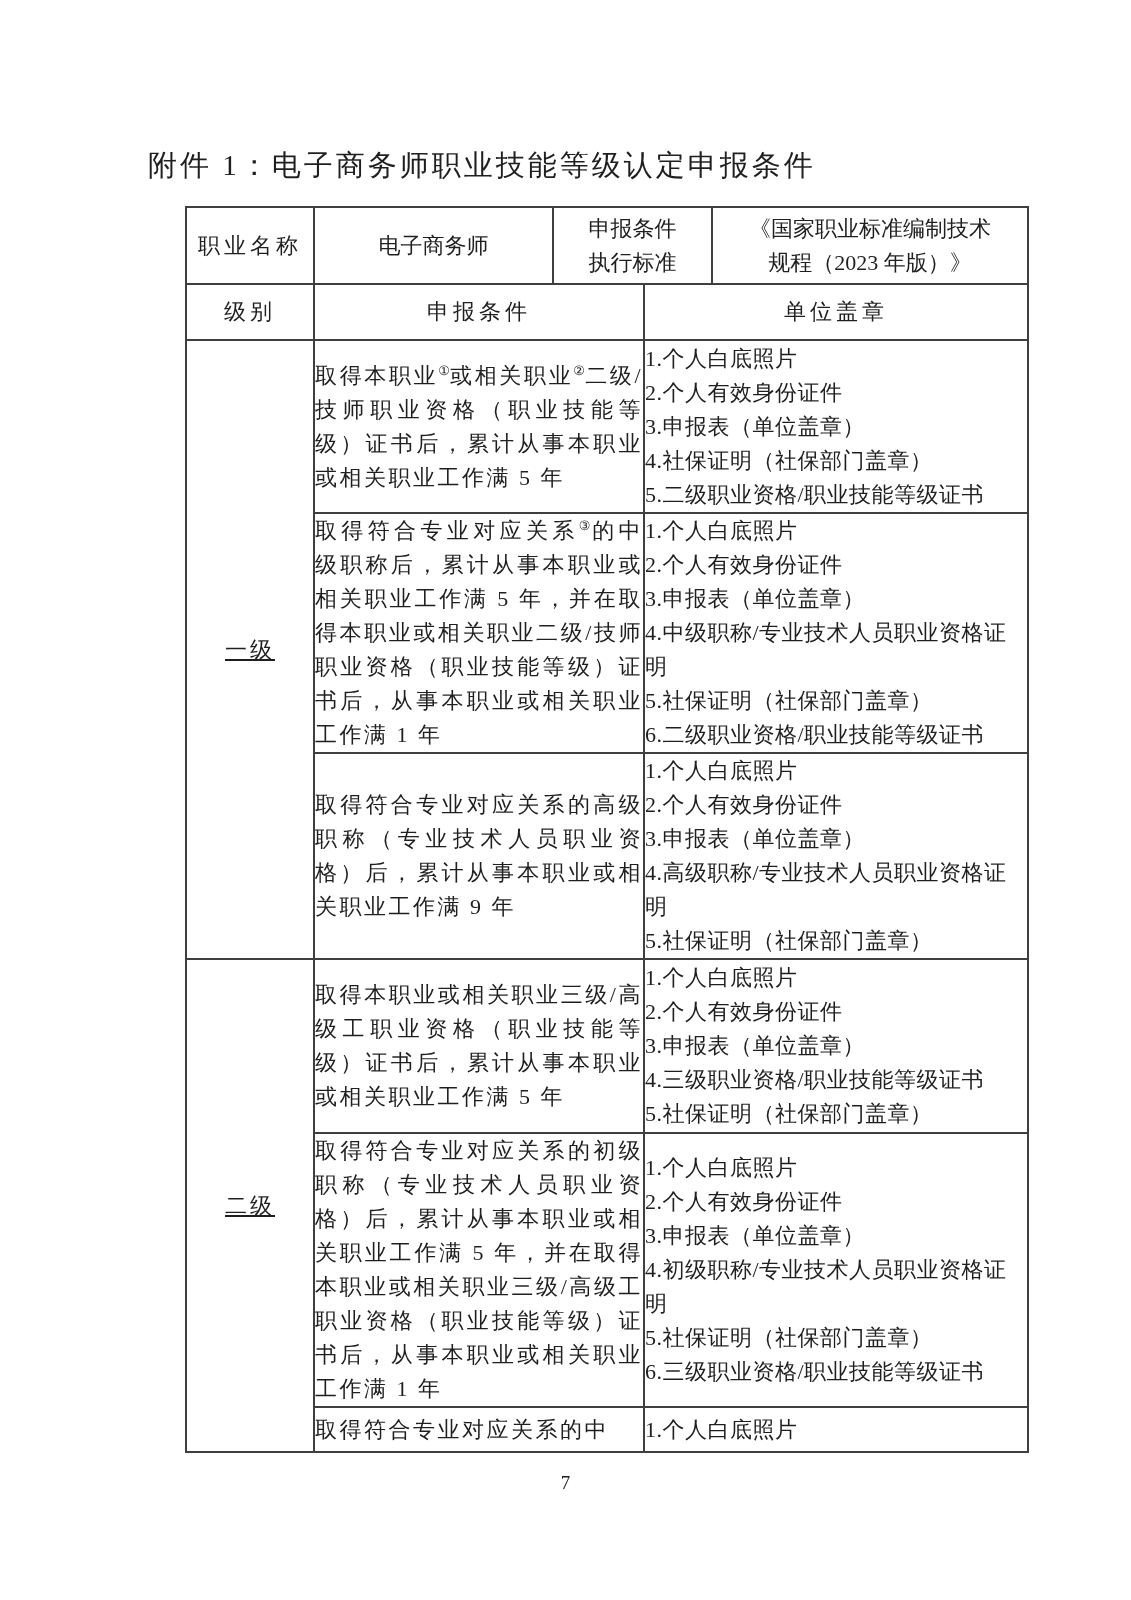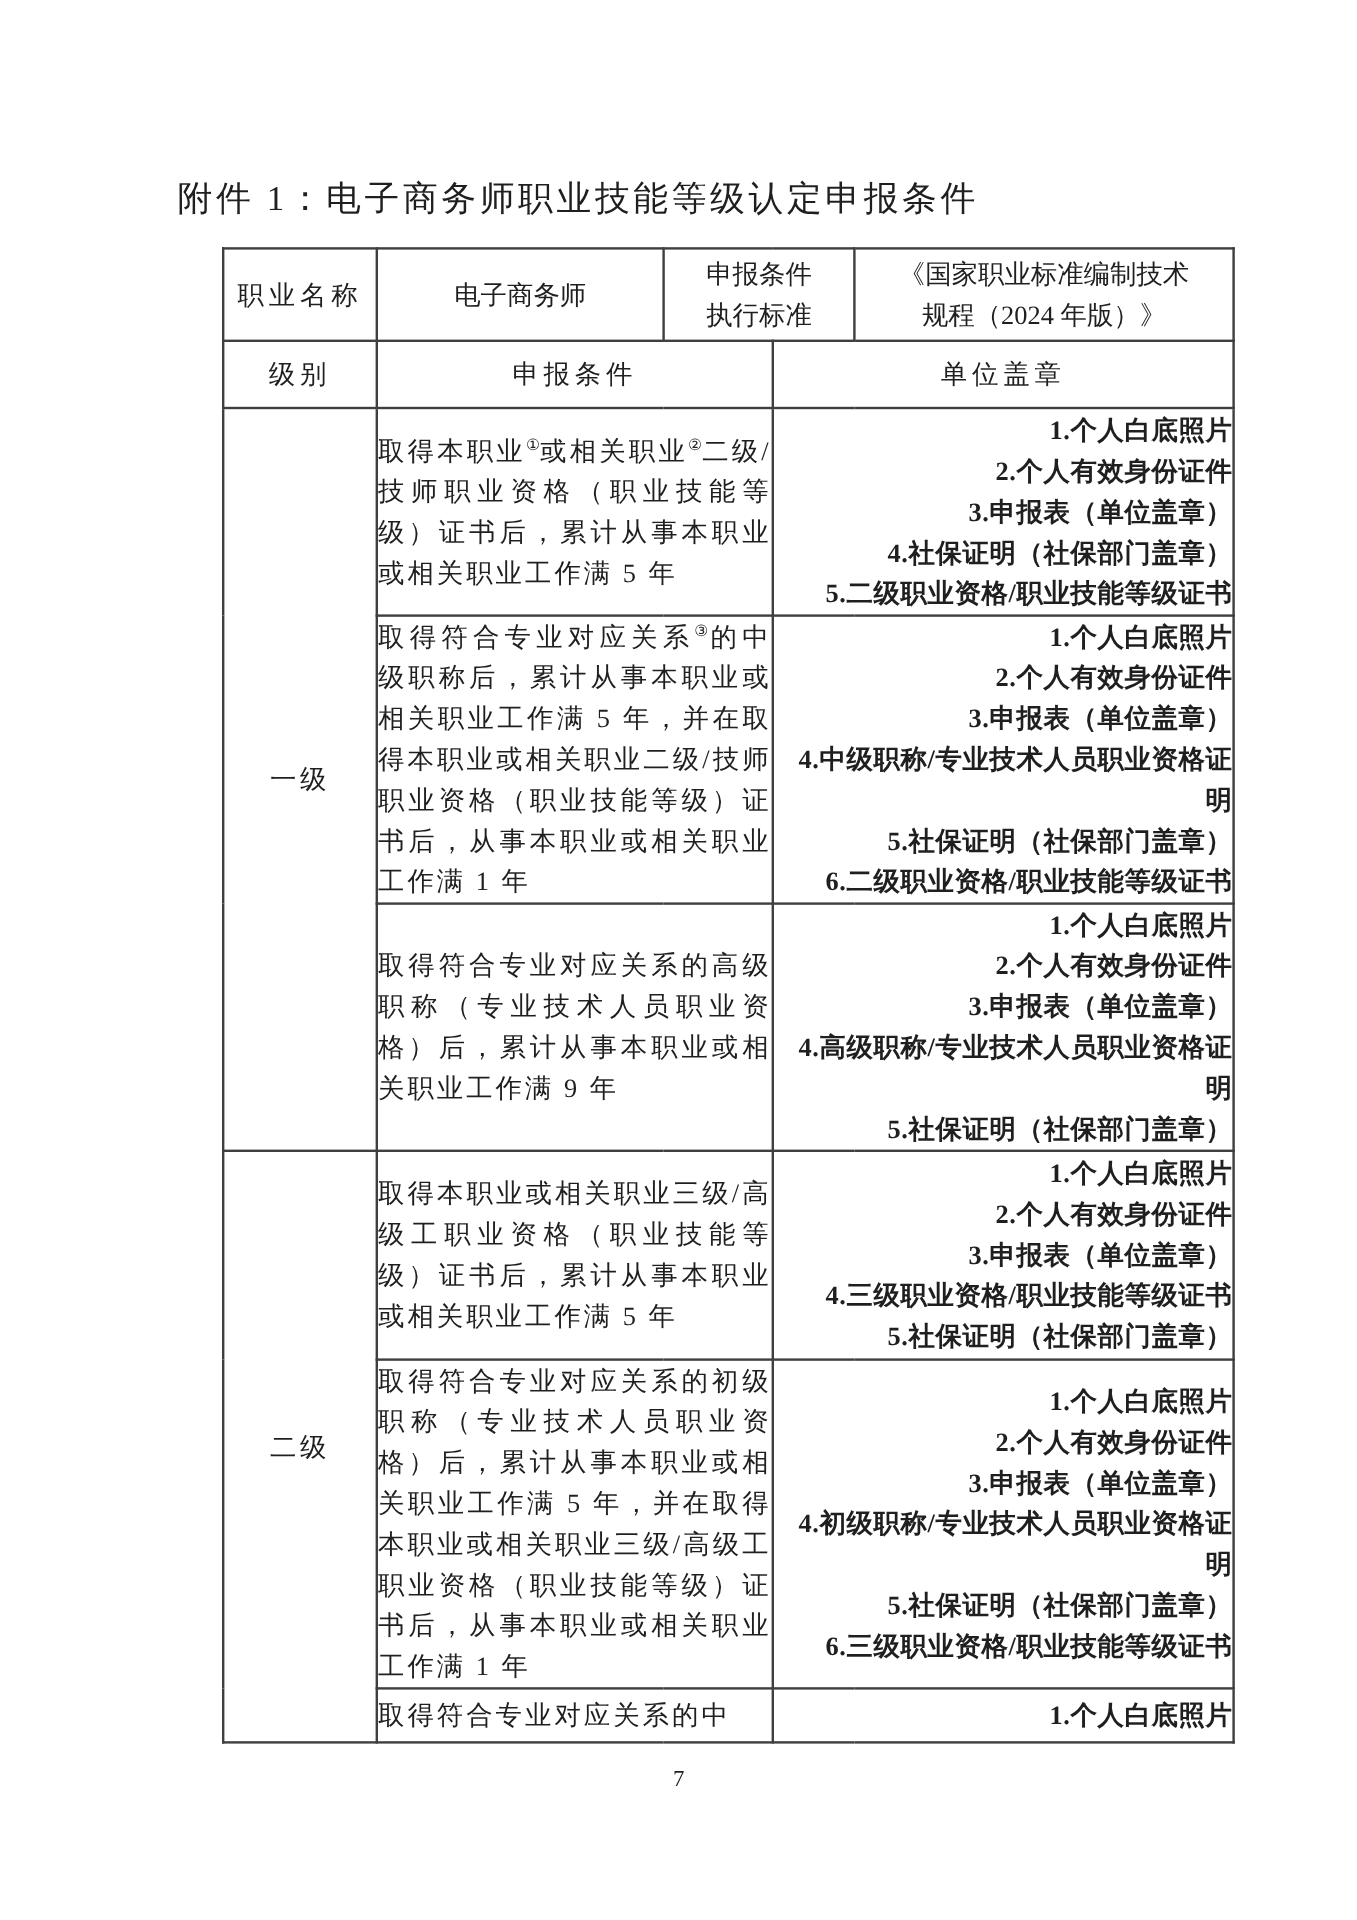--- a/index.html
+++ b/index.html
@@ -35,31 +35,30 @@
     padding: 0;
     font-size: 22px;
     line-height: 34px;
     color: #1f1f1f;
     vertical-align: middle;
     overflow: hidden;
   }
   td.center { text-align: center; }
   td.hdr { letter-spacing: 4px; }
   td.pre { white-space: pre-line; }
-  td.level-cell { font-size: 23px; letter-spacing: 3px; text-align: center; }
+  td.level-cell { font-size: 23px; letter-spacing: 3px; text-align: center; text-decoration: underline; }
   td.cond {
     text-align: justify;
     padding: 4px 12px 4px 13px;
     letter-spacing: 2.5px;
   }
   td.mats {
-    text-align: right;
+    text-align: left;
     padding: 2px 4px 2px 10px;
     letter-spacing: 0.5px;
-    font-weight: bold;
   }
   td.cond sup {
     font-size: 13px;
     line-height: 0;
     vertical-align: super;
     letter-spacing: 0;
   }
   tr.row-head1 { height: 77px; }
   tr.row-head2 { height: 56px; }
   tr.row-c1 { height: 173px; }
@@ -94,21 +93,21 @@
       <col style="width:316px">
     </colgroup>
 
     <tbody>
         <tr class="row-head1">
       <td class="center hdr">职业名称</td>
       <td class="center">电子商务师</td>
       <td class="center pre" colspan="2">申报条件
 执行标准</td>
       <td class="center pre">《国家职业标准编制技术
-规程（2024 年版）》</td>
+规程（2023 年版）》</td>
     </tr>
 
     <tr class="row-head2">
       <td class="center hdr">级别</td>
       <td class="center hdr" colspan="2">申报条件</td>
       <td class="center hdr" colspan="2">单位盖章</td>
     </tr>
 
     <tr class="row-c1">
       <td class="level-cell" rowspan="3">一级</td>

